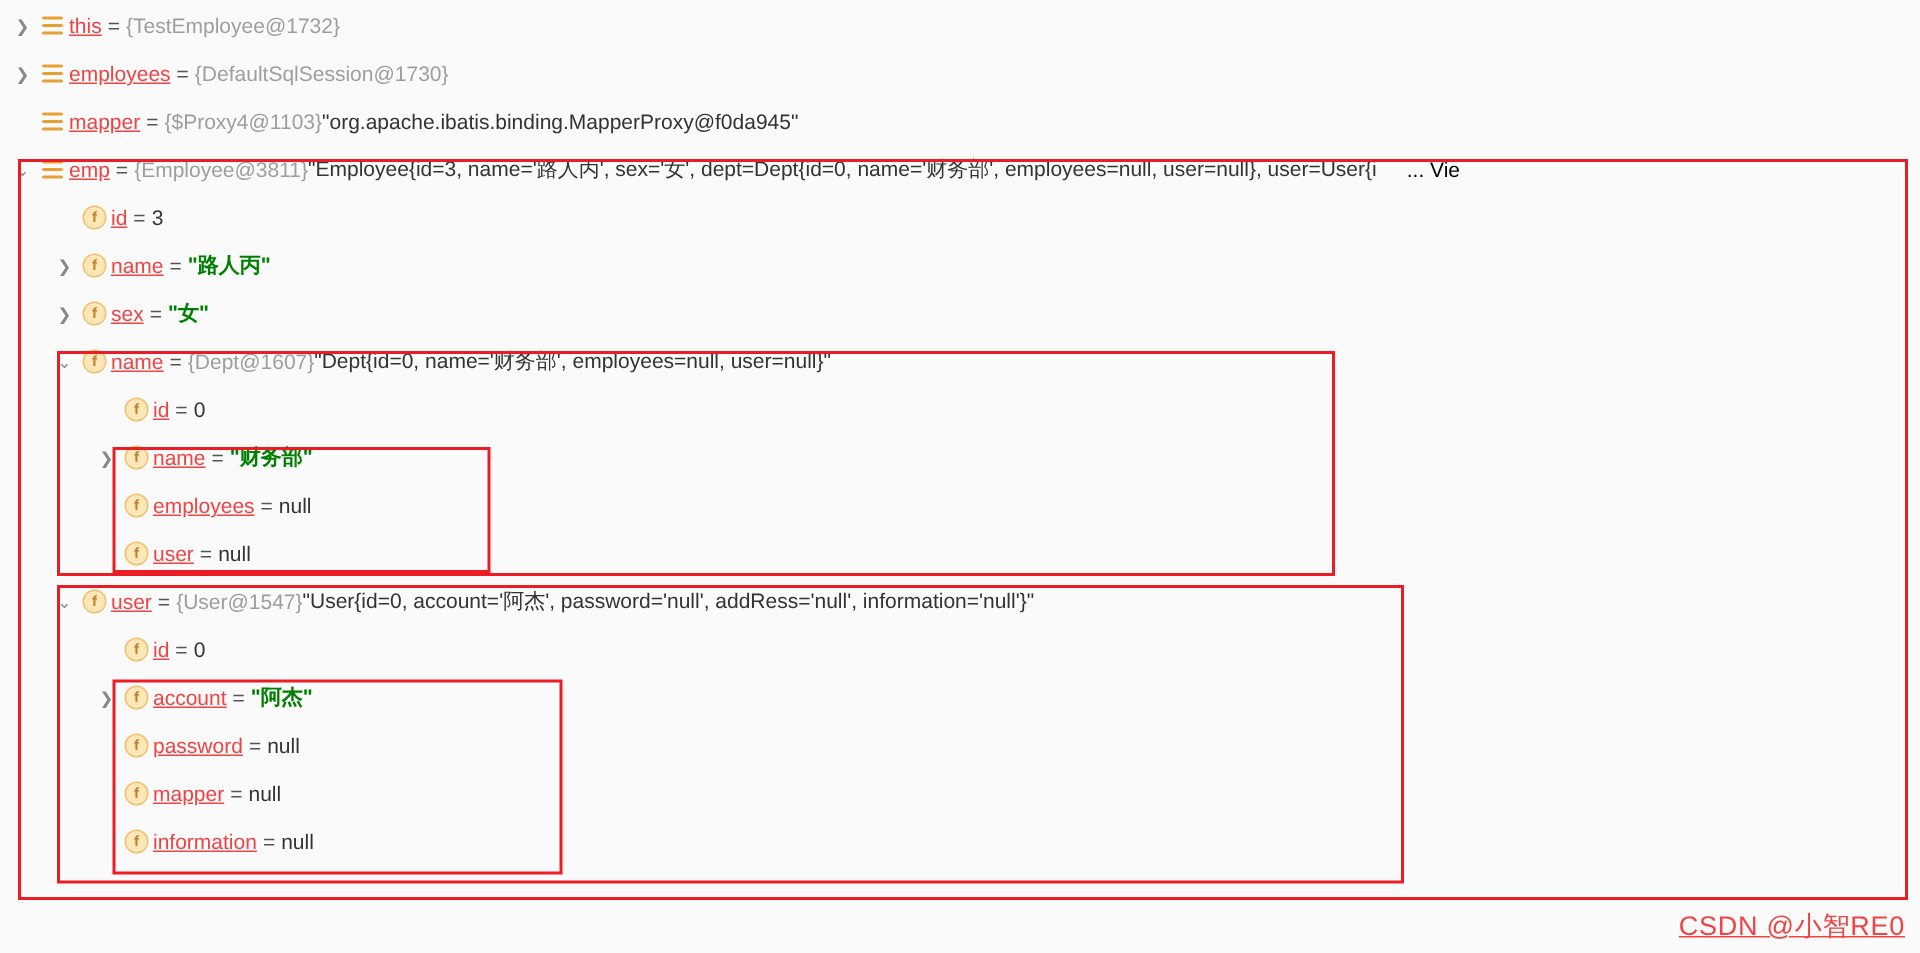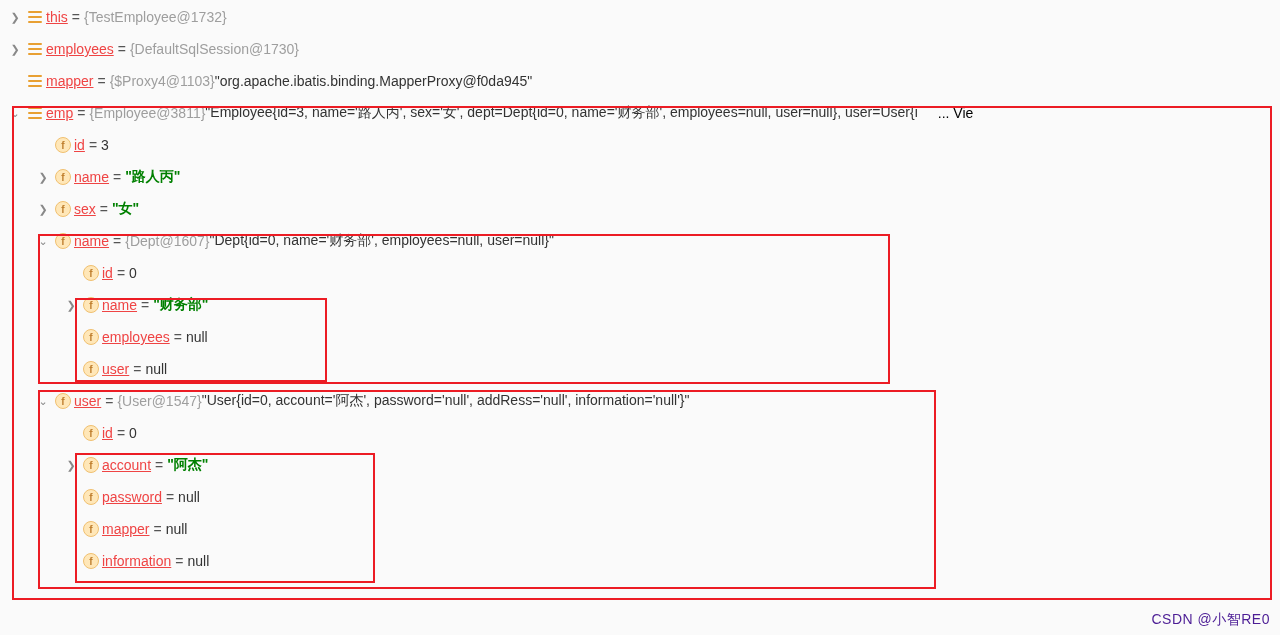--- a/index.html
+++ b/index.html
@@ -49,24 +49,25 @@
 .name { color: #ef4444; text-decoration: underline; }
 .eq { color: #555; padding: 0 4px; }
 .obj-ref { color: #9e9e9e; }
 .str-plain { color: #333; }
 .str-green { color: #008000; font-weight: bold; }
 .text-link { color: #000000; margin-left: 20px; }
 .watermark {
   position: absolute;
   bottom: 6px;
   right: 10px;
-  color: #4c1d95;
-  font-size: 14px;
+  color: #ef4444;
+  font-size: 18px;
   letter-spacing: 0.5px;
   font-family: Arial, sans-serif;
+  text-decoration: underline;
 }
 
 .anno {
   position: absolute;
   border: 2px solid #ec1c24;
   pointer-events: none;
 }
 </style>
 </head>
 <body>

